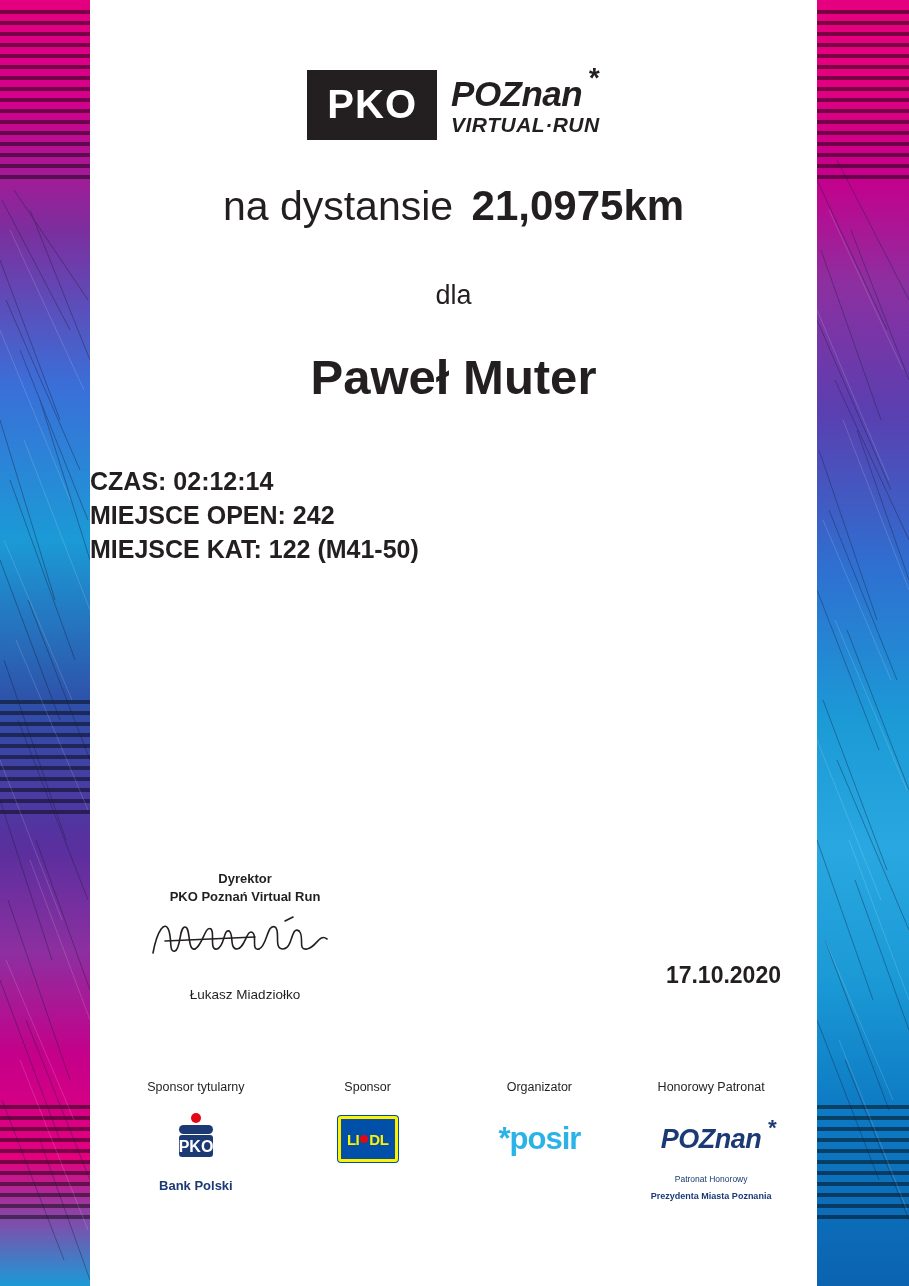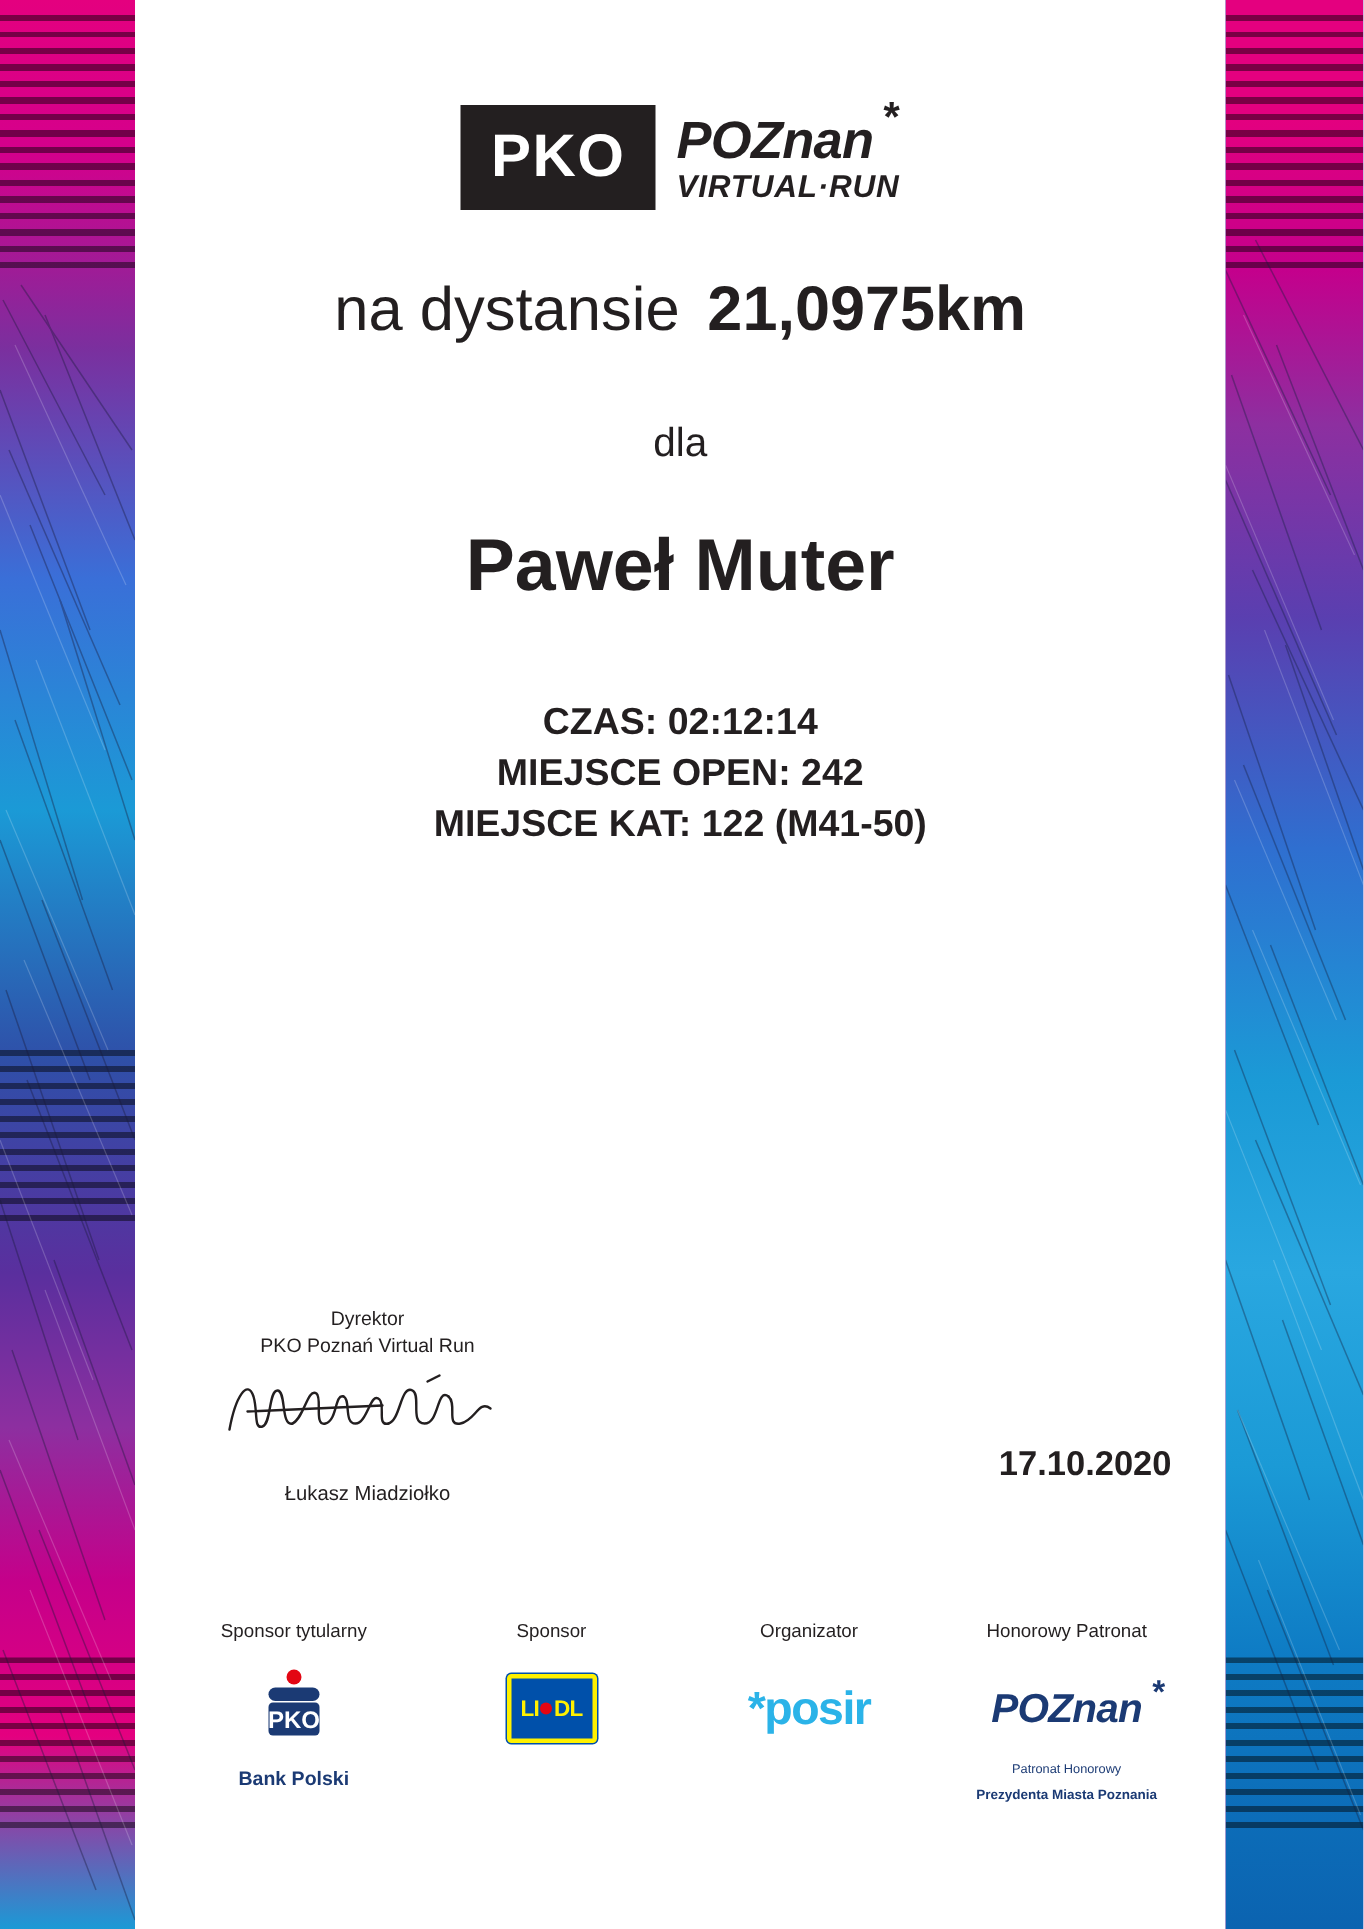--- a/index.html
+++ b/index.html
@@ -8,21 +8,21 @@
     background: #ffffff;
   }
   body {
     font-family: "Liberation Sans", sans-serif;
   }
   .page {
     position: relative;
     width: 909px;
     height: 1286px;
     overflow: hidden;
-    background: #4c1d95;
+    background: #be185d;
   }
 
   
   .band {
     position: absolute;
     top: 0;
     height: 1286px;
     width: 90px;
     overflow: hidden;
   }
@@ -184,39 +184,39 @@
   .runner-name {
     margin-top: 38px;
     text-align: center;
     font-size: 49px;
     font-weight: bold;
     color: #231f20;
   }
 
   .results {
     margin-top: 60px;
-    text-align: center;
     color: #231f20;
     font-size: 25px;
     font-weight: bold;
     line-height: 1.35;
   }
 
   
   .sign-block {
     position: absolute;
     left: 30px;
     top: 870px;
     width: 250px;
     text-align: center;
     color: #231f20;
   }
   .sign-role {
     font-size: 13px;
     line-height: 1.35;
+    font-weight: bold;
   }
   .sign-mark {
     height: 52px;
     margin-top: 6px;
   }
   .sign-name {
     font-size: 13.5px;
     margin-top: 20px;
   }
 

